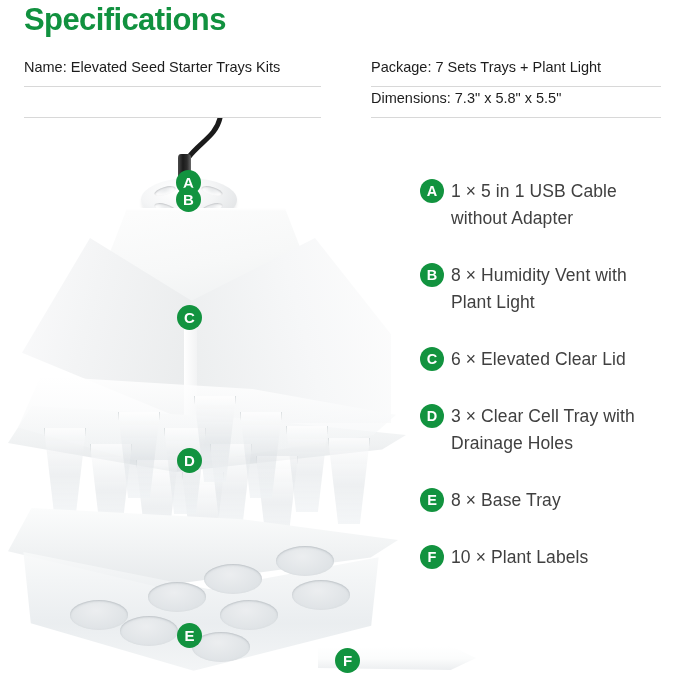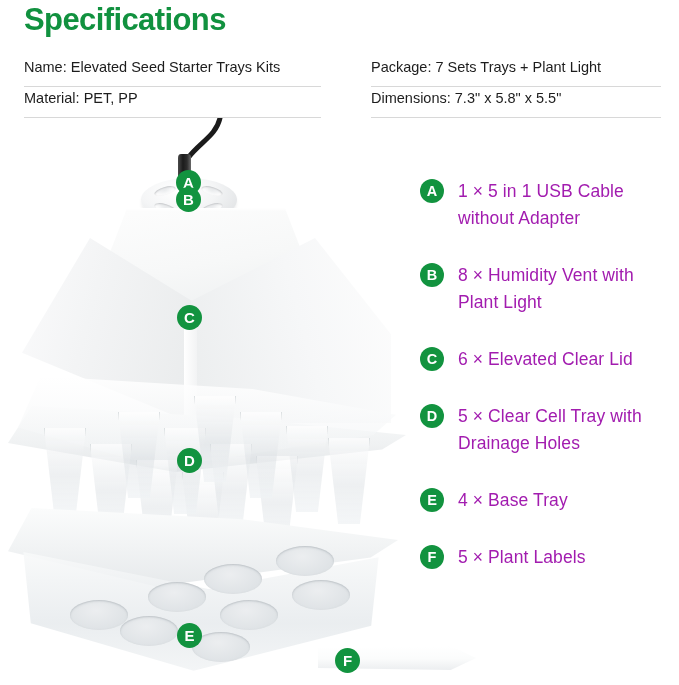--- a/index.html
+++ b/index.html
@@ -149,38 +149,37 @@
   }
   .badge.on-image{position:absolute;width:25px;height:25px;font-size:15px;z-index:6;}
 
   
   .legend{position:absolute;left:420px;top:178px;width:250px;}
   .legend-row{position:relative;display:flex;align-items:flex-start;}
   .legend-row .badge{
     width:24px;height:24px;font-size:14.5px;flex:0 0 24px;margin-top:1px;
   }
   .legend-row .ltext{
-    margin-left:14px;font-size:17.5px;line-height:27px;color:#a21caf;
+    margin-left:7px;font-size:17.5px;line-height:27px;color:#404040;
     font-weight:300;letter-spacing:.1px;
   }
 </style>
 </head>
 <body>
 
 <div class="title">Specifications</div>
 
 <div class="spec-table">
 
   <div class="spec-col left">
     <div class="spec-row">
       <span class="txt">Name: Elevated Seed Starter Trays Kits</span>
       <span class="rule"></span>
     </div>
     <div class="spec-row">
-      <span class="txt">Material: PET, PP</span>
       <span class="rule"></span>
     </div>
   </div>
 
   <div class="spec-col right">
     <div class="spec-row">
       <span class="txt">Package: 7 Sets Trays + Plant Light</span>
       <span class="rule"></span>
     </div>
     <div class="spec-row">
@@ -261,23 +260,23 @@
   <div class="legend-row" style="margin-bottom:30px;">
     <span class="badge">B</span>
     <span class="ltext">8  × Humidity Vent with Plant Light</span>
   </div>
   <div class="legend-row" style="margin-bottom:30px;">
     <span class="badge">C</span>
     <span class="ltext">6  × Elevated Clear Lid</span>
   </div>
   <div class="legend-row" style="margin-bottom:30px;">
     <span class="badge">D</span>
-    <span class="ltext">5  × Clear Cell Tray with Drainage Holes</span>
+    <span class="ltext">3  × Clear Cell Tray with Drainage Holes</span>
   </div>
   <div class="legend-row" style="margin-bottom:30px;">
     <span class="badge">E</span>
-    <span class="ltext">4  × Base Tray</span>
+    <span class="ltext">8  × Base Tray</span>
   </div>
   <div class="legend-row">
     <span class="badge">F</span>
-    <span class="ltext">5  × Plant Labels</span>
+    <span class="ltext">10  × Plant Labels</span>
   </div>
 </div>
 
 </body></html>

